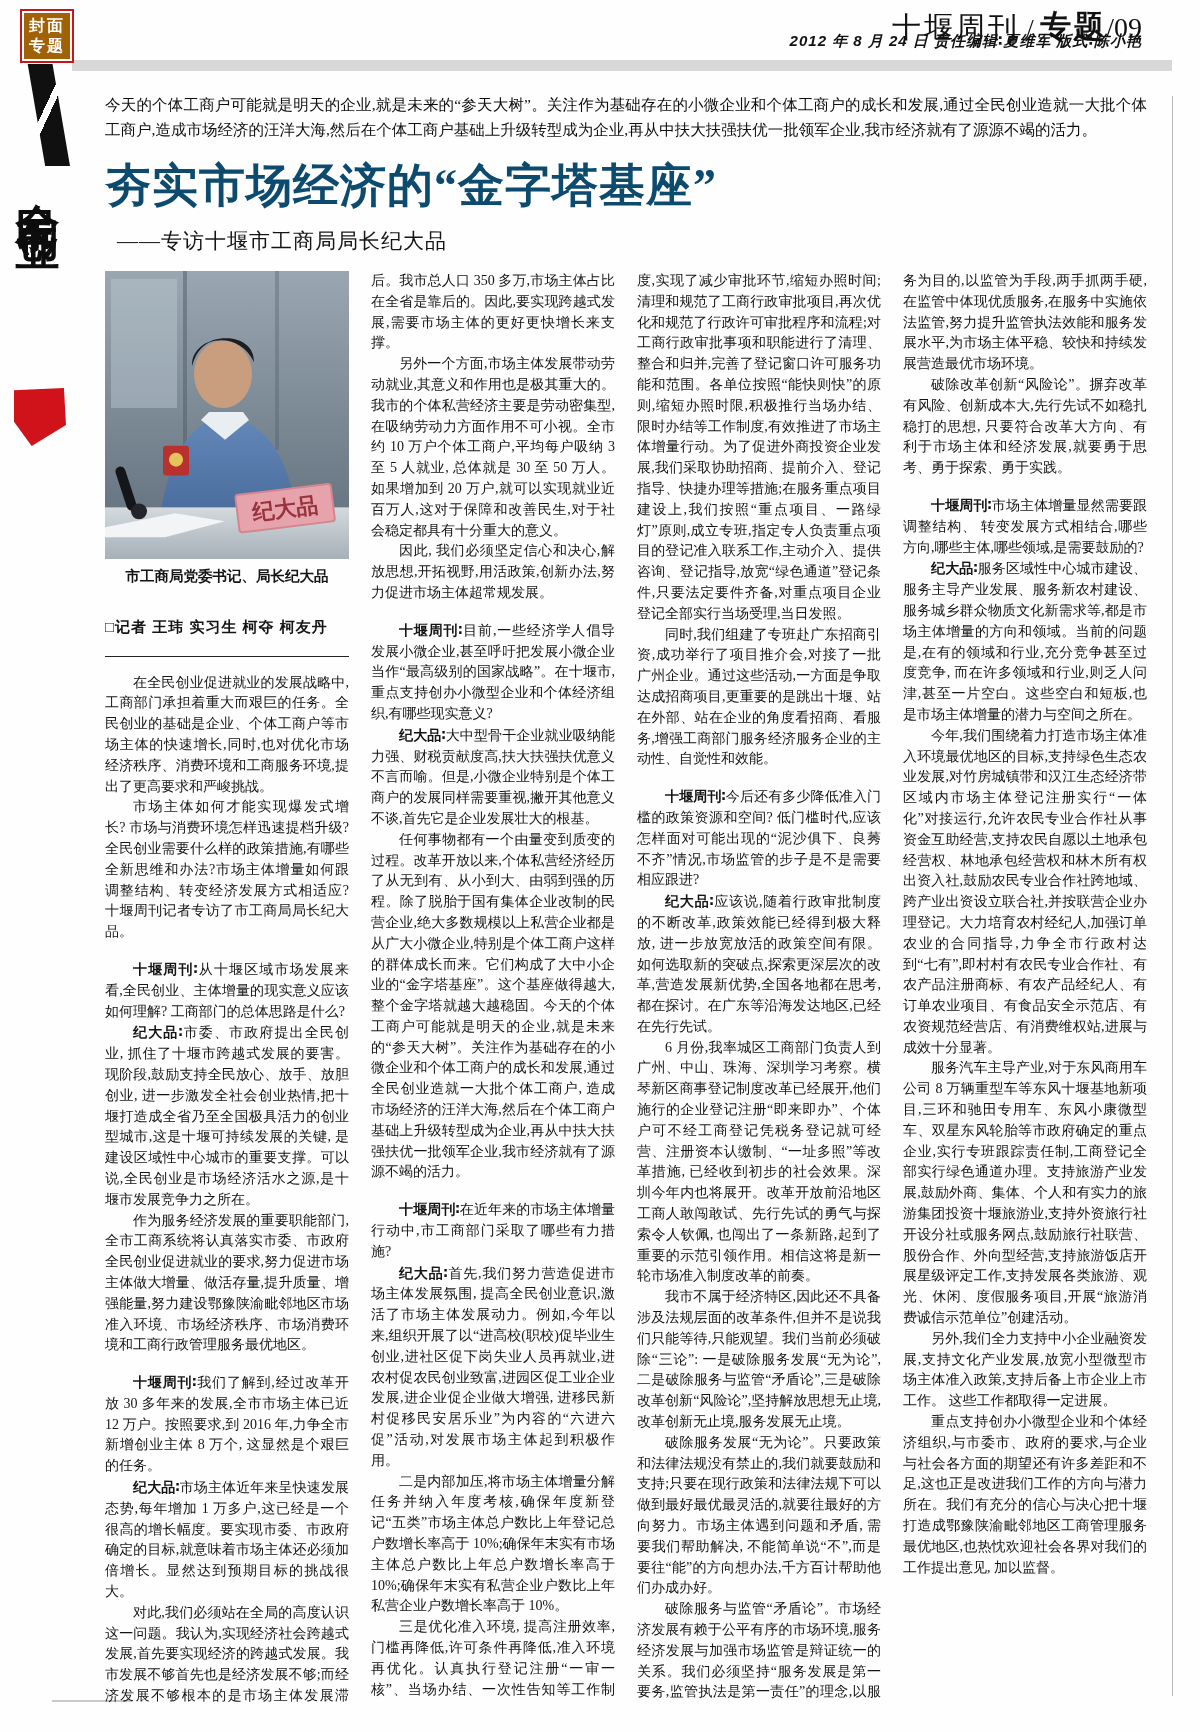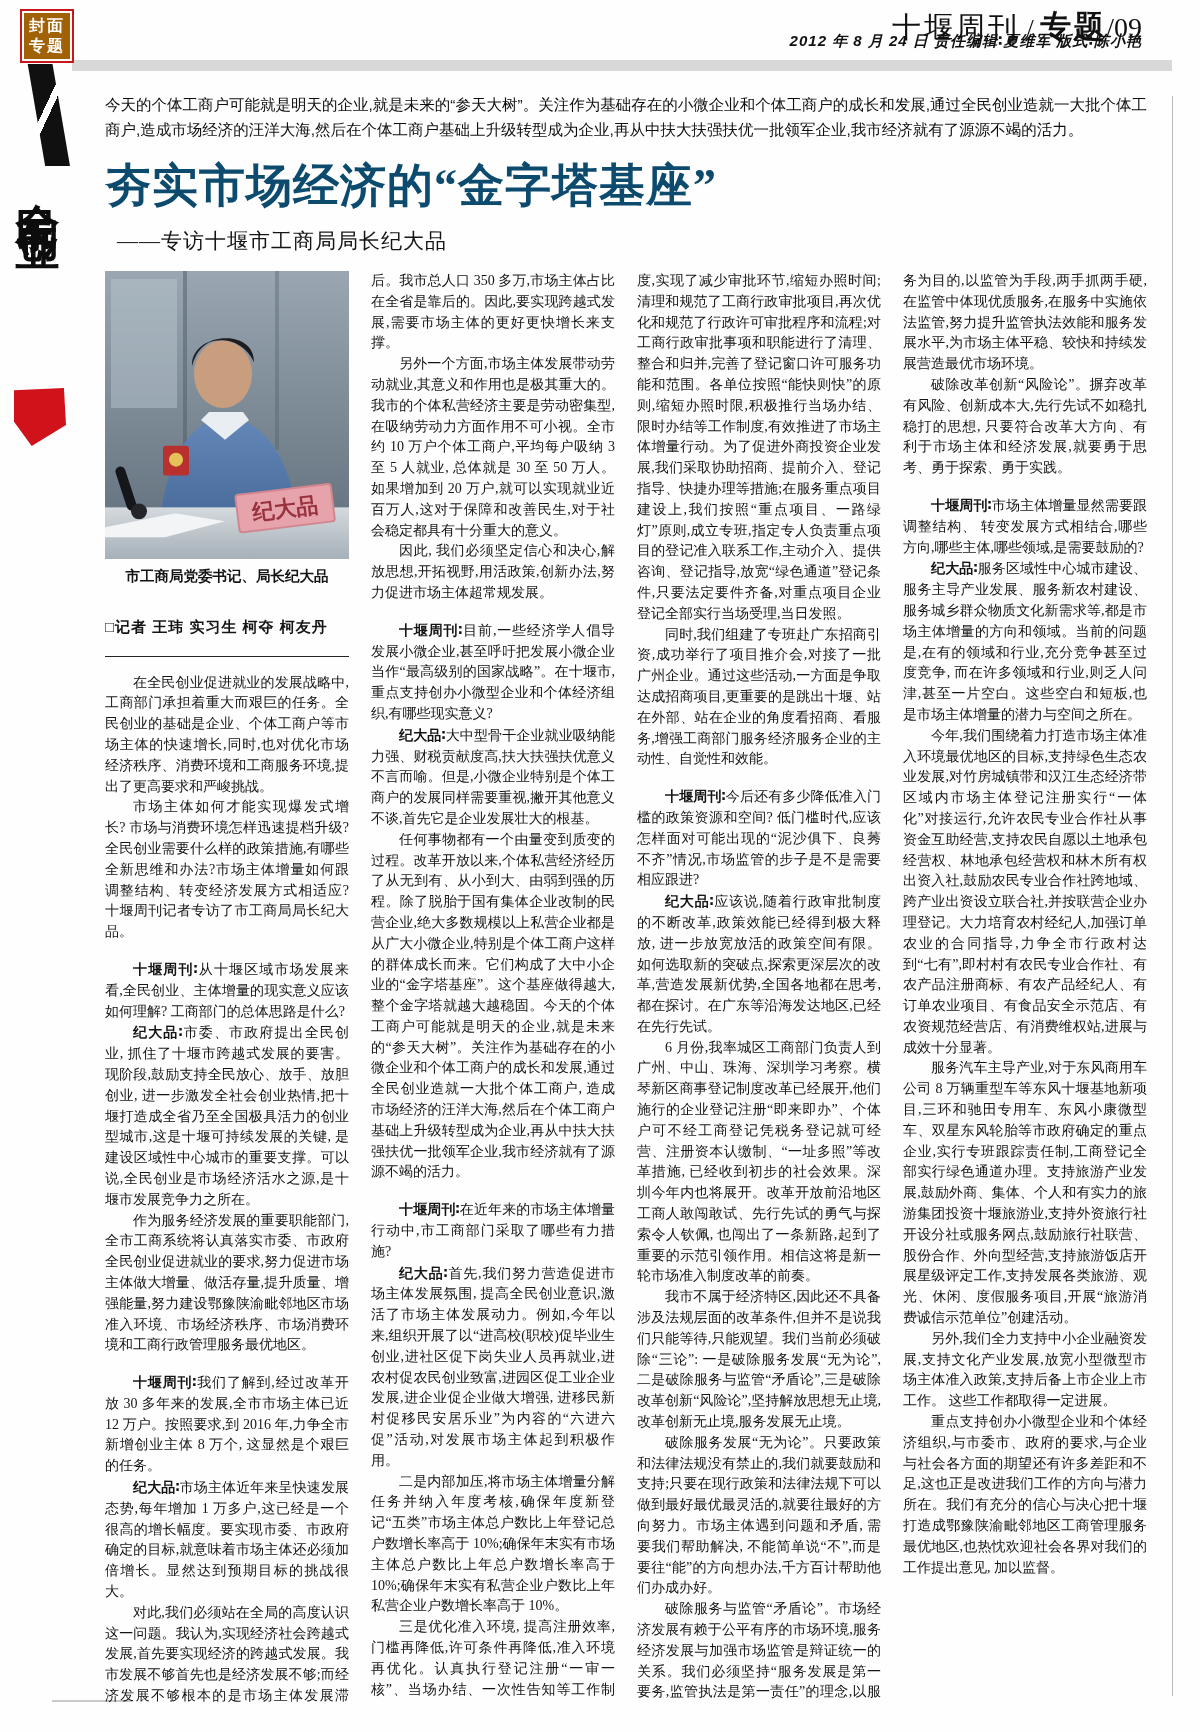--- a/index.html
+++ b/index.html
@@ -42,21 +42,21 @@
   .brand-section{font-size:31px;font-weight:900;letter-spacing:2px;}
   .brand-page{font-size:28px;}
   .dateline{
     position:absolute;right:58px;top:32px;font-family:"Liberation Sans","DejaVu Sans",sans-serif;
     font-size:15px;font-weight:bold;font-style:italic;color:#111;letter-spacing:1px;
   }
 
   
   .content{position:absolute;left:105px;top:92px;width:1042px;}
   .lede{
-    font-family:Liberation Sans, sans-serif;
+    font-family:Liberation Serif, serif;
     font-size:15.5px;line-height:25px;text-align:justify;color:#0e0e0e;
   }
   .headline{
     margin-top:13px;font-size:46px;font-weight:900;letter-spacing:1px;color:#0c4a6e;
     font-family:"Liberation Serif","DejaVu Serif",serif;
   }
   .subhead{margin-top:10px;margin-left:12px;font-size:21px;color:#141414;letter-spacing:1px;}
 
   
   .article{

